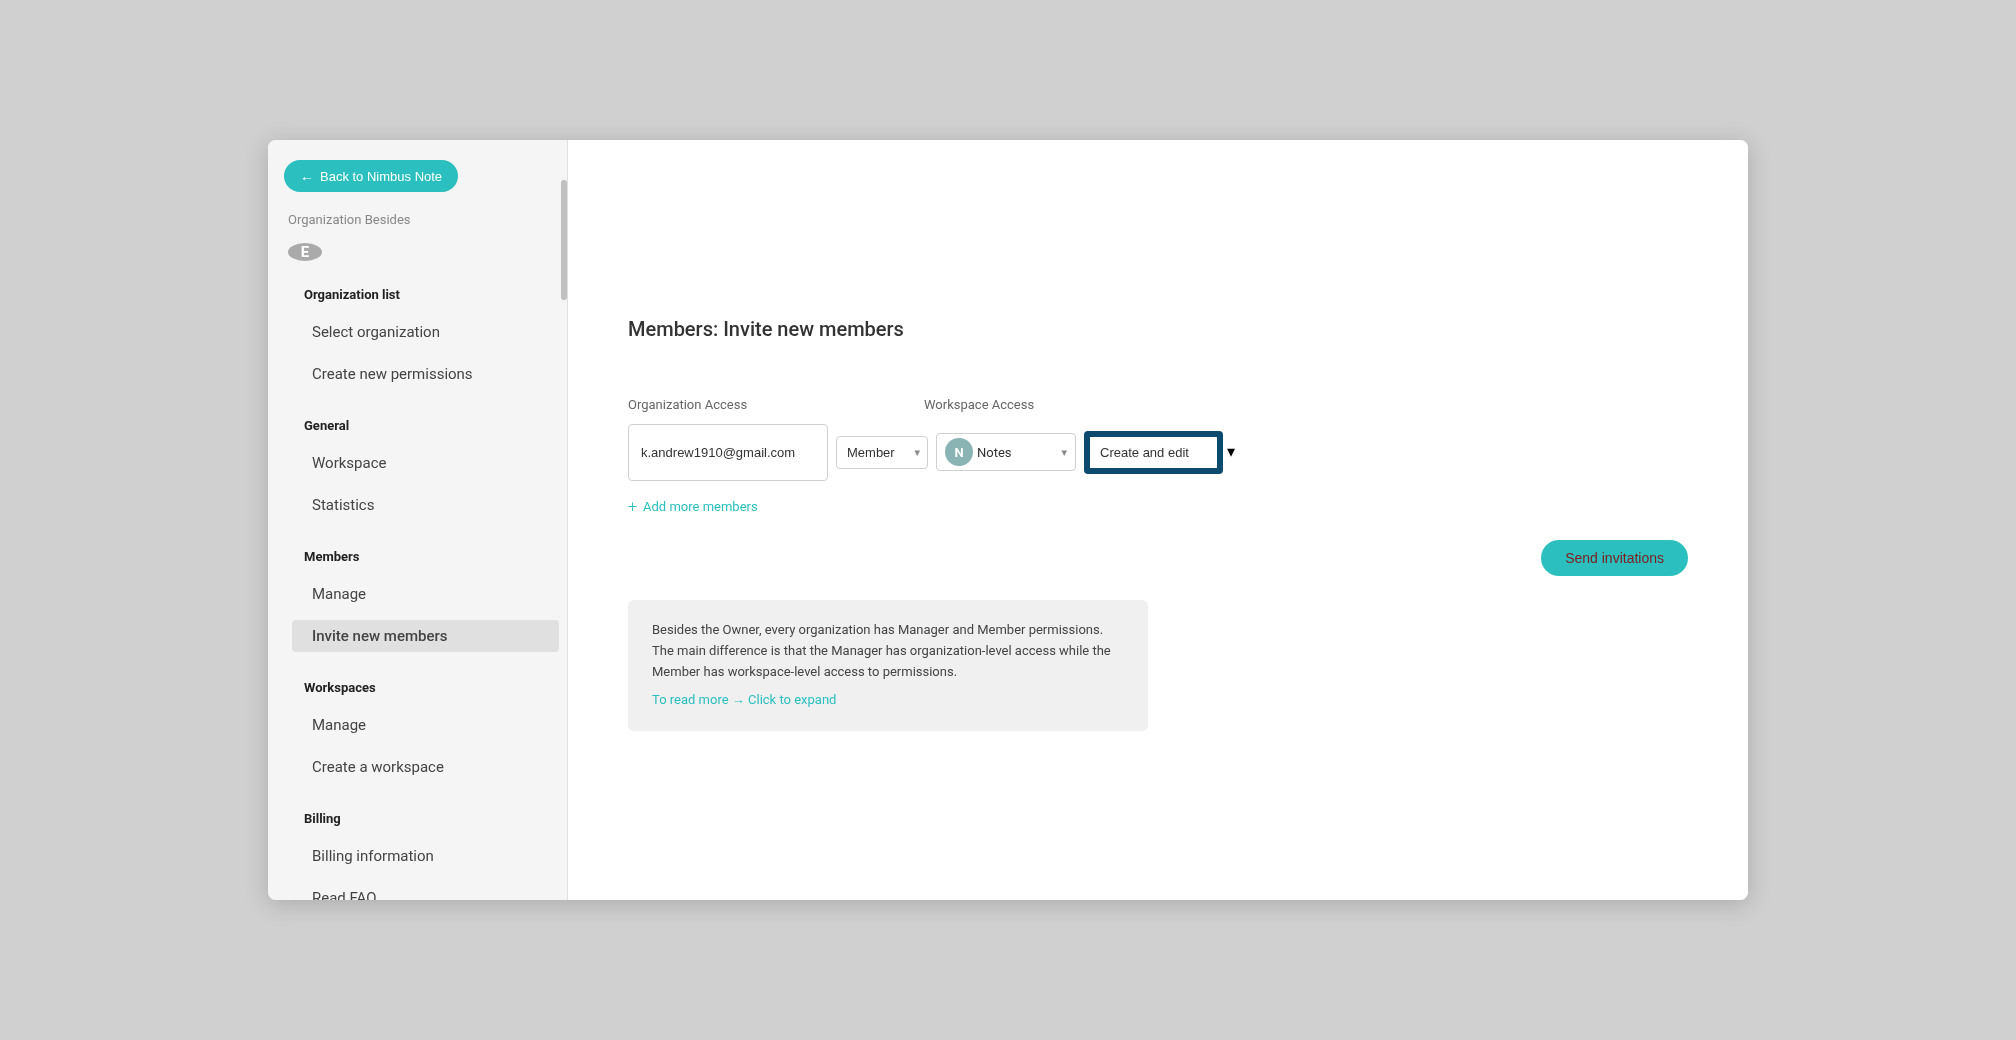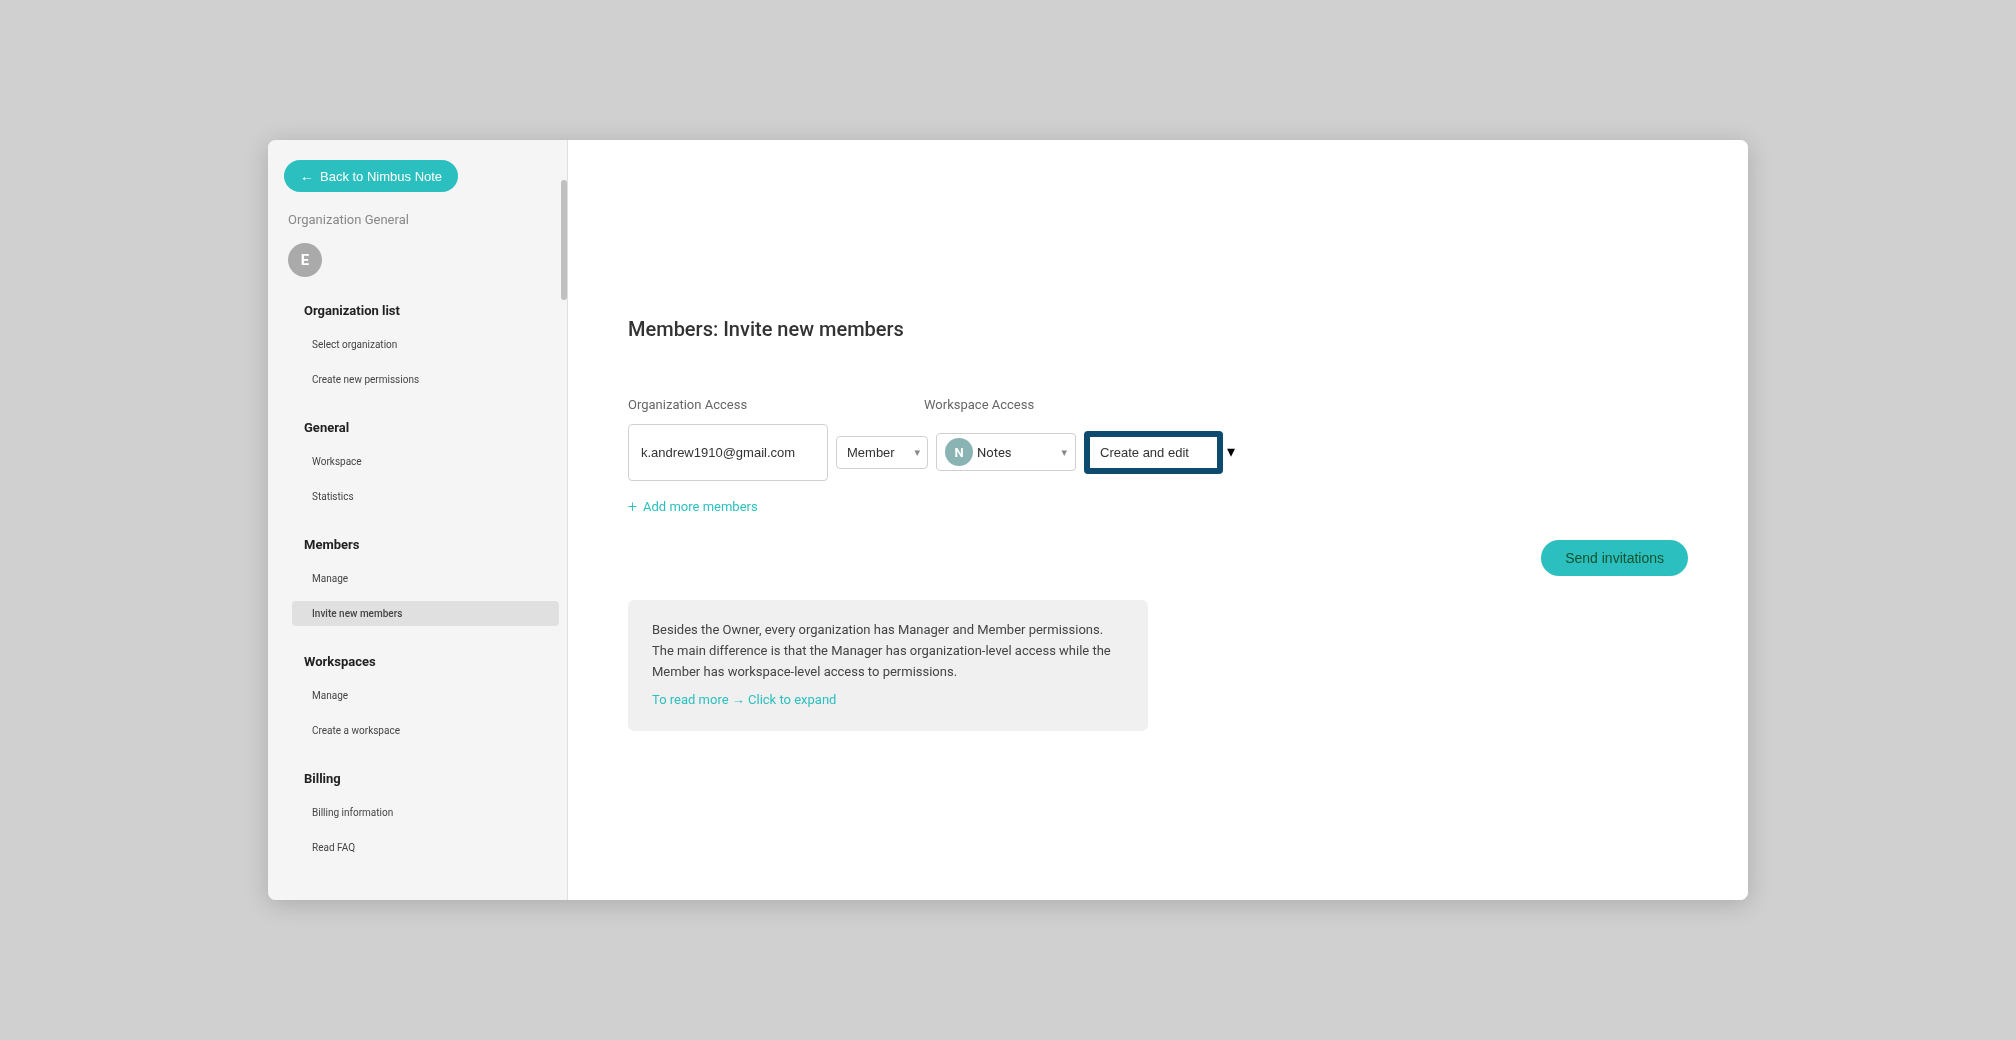--- a/index.html
+++ b/index.html
@@ -72,21 +72,21 @@
     .nav-section {
       padding: 0 0 8px 16px;
     }
     .nav-group-title {
       font-size: 13px;
       font-weight: 700;
       color: #222;
       padding: 10px 20px 4px 20px;
     }
     .nav-item {
-      font-size: 10px;
+      font-size: 15px;
       color: #444;
       padding: 7px 20px;
       cursor: pointer;
       border-radius: 4px;
       margin: 10px 8px;
     }
     .nav-item.active {
       background: #e0e0e0;
       font-weight: 500;
     }
@@ -232,21 +232,21 @@
       font-size: 13px;
       cursor: pointer;
       margin-bottom: 24px;
     }
     .add-more-link .plus {
       font-size: 16px;
       font-weight: 300;
     }
     .send-btn {
       background: #2bbfbf;
-      color: #14532d;
+      color: #7f1d1d;
       border: none;
       border-radius: 20px;
       padding: 10px 24px;
       font-size: 14px;
       cursor: pointer;
       display: block;
       margin-left: auto;
       margin-bottom: 24px;
     }
     .info-box {
@@ -270,21 +270,21 @@
 <body>
 
 <div class="window">
 
   <div class="sidebar">
     <button class="back-btn">
       <span class="arrow">←</span>
       <span>Back to Nimbus Note</span>
     </button>
 
-    <div class="org-console-label">Organization General</div>
+    <div class="org-console-label">Organization Besides</div>
 
     <div class="org-avatar">E</div>
 
     <div class="nav-section">
       <div class="nav-group-title">Organization list</div>
       <div class="nav-item">Select organization</div>
       <div class="nav-item">Create new permissions</div>
     </div>
 
     <div class="nav-section">

